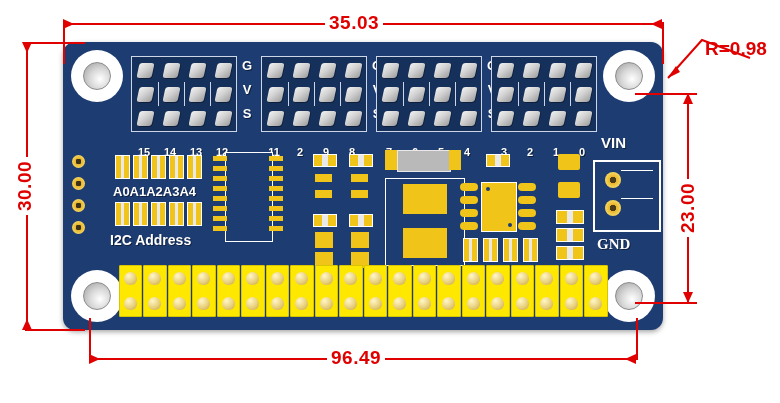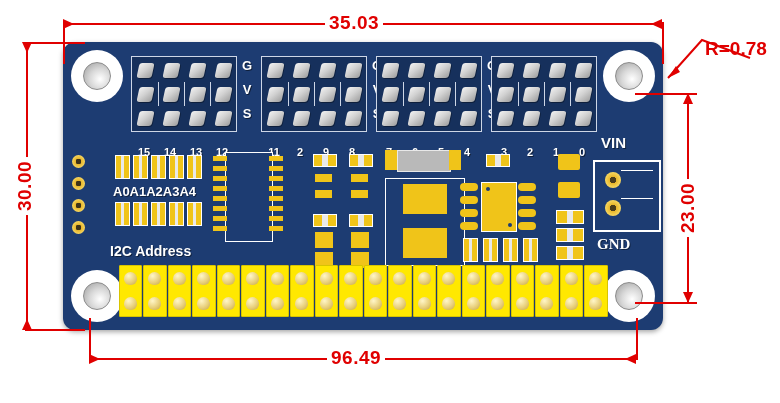--- a/index.html
+++ b/index.html
@@ -418,21 +418,21 @@
     <div class="res" style="left:124px;top:113px;width:13px;height:22px;"></div>
 
     <div class="silk" style="left:50px;top:142px;font-size:13px;letter-spacing:0px;">A0A1A2A3A4</div>
 
     <div class="res" style="left:52px;top:160px;width:13px;height:22px;"></div>
     <div class="res" style="left:70px;top:160px;width:13px;height:22px;"></div>
     <div class="res" style="left:88px;top:160px;width:13px;height:22px;"></div>
     <div class="res" style="left:106px;top:160px;width:13px;height:22px;"></div>
     <div class="res" style="left:124px;top:160px;width:13px;height:22px;"></div>
 
-    <div class="silk" style="left:47px;top:201px;font-size:14px;">I2C Address</div>
+    <div class="silk" style="left:47px;top:190px;font-size:14px;">I2C Address</div>
 
     <div class="chip-out" style="left:162px;top:110px;width:46px;height:88px;"></div>
     <div>
       <div class="chip-leg" style="left:150px;top:114px;width:14px;height:5px;"></div>
       <div class="chip-leg" style="left:150px;top:124px;width:14px;height:5px;"></div>
       <div class="chip-leg" style="left:150px;top:134px;width:14px;height:5px;"></div>
       <div class="chip-leg" style="left:150px;top:144px;width:14px;height:5px;"></div>
       <div class="chip-leg" style="left:150px;top:154px;width:14px;height:5px;"></div>
       <div class="chip-leg" style="left:150px;top:164px;width:14px;height:5px;"></div>
       <div class="chip-leg" style="left:150px;top:174px;width:14px;height:5px;"></div>
@@ -623,16 +623,16 @@
     <div class="dim dimv" style="left:687px;top:93px;height:210px;"></div>
     <div class="arrow up" style="left:683px;top:93px;"></div>
     <div class="arrow down" style="left:683px;top:292px;"></div>
     <div class="dimtext vert" style="left:659px;top:197px;">23.00</div>
   </div>
 
   <svg width="120" height="70" style="position:absolute;left:640px;top:18px;">
     <polyline points="28,60 62,22 110,40" fill="none" stroke="#e00000" stroke-width="2"></polyline>
     <polygon points="28,60 40,54 36,48" fill="#e00000"></polygon>
   </svg>
-  <div id="radius-label">R=0.78</div>
+  <div id="radius-label">R=0.98</div>
 
 
 </div>
 
 </body></html>

